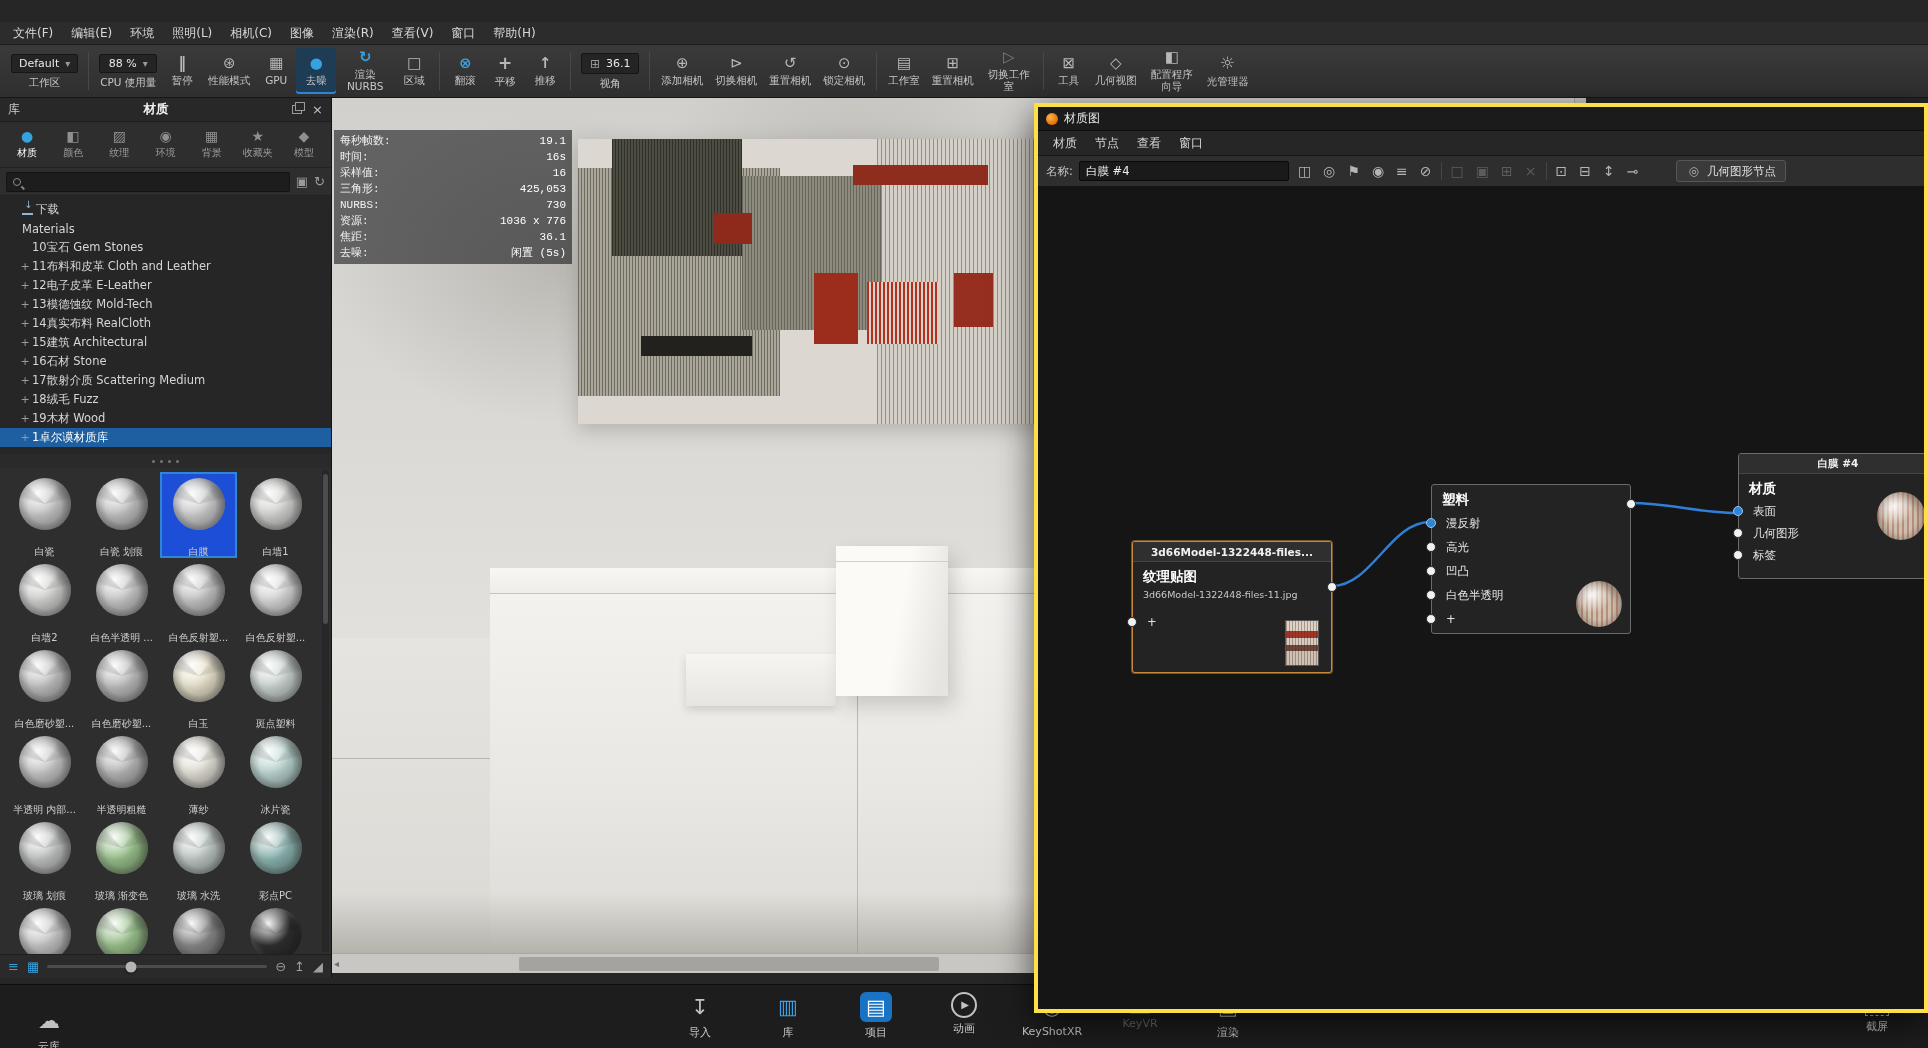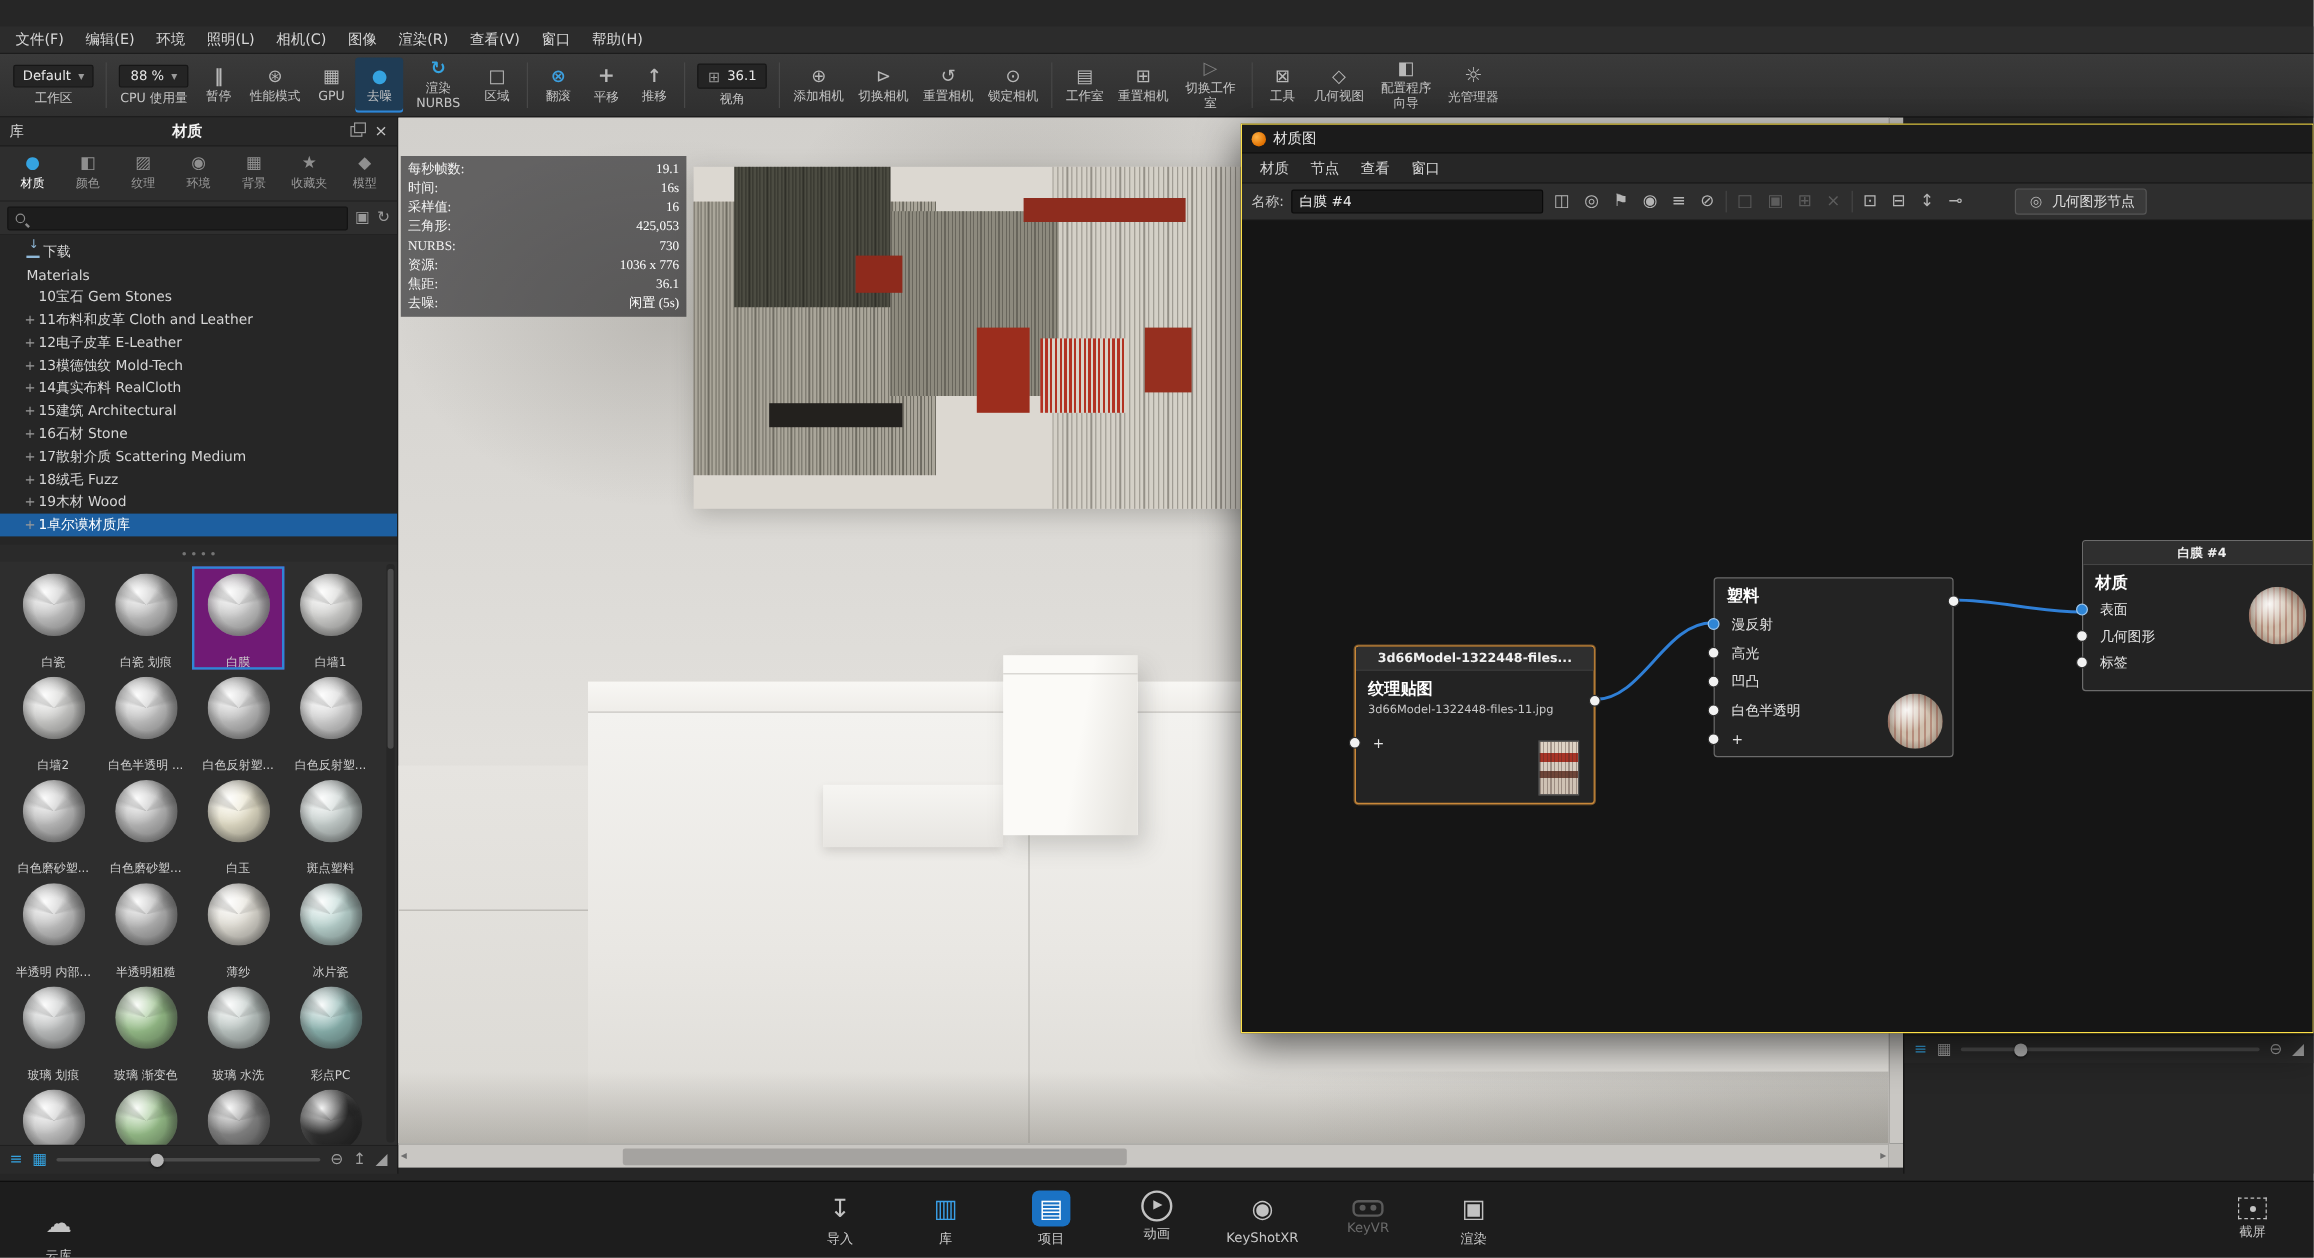--- a/index.html
+++ b/index.html
@@ -76,21 +76,21 @@
   .trow{height:19px;display:flex;align-items:center;font-size:11.5px;color:#d6d6d6;padding-left:8px;white-space:nowrap}
   .trow .exp{width:14px;flex:none;color:#9a9a9a;font-size:11px;text-align:center}
   .trow.d1{padding-left:18px}
   .trow.sel{background:#1d5fa0;color:#fff}
   .dl-ico{width:11px;height:11px;flex:none;margin-right:3px;border-bottom:2px solid #8fb8d8;position:relative}
   .dl-ico::before{content:"↓";position:absolute;left:2px;top:-5px;font-size:10px;color:#8fb8d8}
   .lib-dots{height:14px;display:flex;align-items:center;justify-content:center;gap:5px;background:#2a2a2a}
   .dot{width:3px;height:3px;border-radius:50%;background:#757575}
   .lib-grid{flex:1;position:relative;display:flex;flex-wrap:wrap;align-content:flex-start;padding:4px 12px 0 6px;overflow:hidden;background:#2e2e2e}
   .cell{width:77px;height:86px;display:flex;flex-direction:column;align-items:center;padding-top:6px}
-  .cell.sel{outline:2px solid #2f86d6;outline-offset:-2px;background:#701a75}
+  .cell.sel{outline:2px solid #2f86d6;outline-offset:-2px;background:#1d4ed8}
   .sph{width:52px;height:52px;border-radius:50%;position:relative;flex:none;
        background:radial-gradient(circle at 35% 30%,rgba(255,255,255,.95),rgba(255,255,255,0) 45%),
                   radial-gradient(circle at 50% 55%,var(--tone,#c4c4c4) 42%,rgba(30,30,30,.85) 108%);
        box-shadow:inset -8px -10px 14px rgba(0,0,0,.28),inset 5px 6px 10px rgba(255,255,255,.22)}
   .sph::after{content:"";position:absolute;inset:0;border-radius:50%;
        background:conic-gradient(from 210deg,transparent 0 70deg,rgba(0,0,0,.12) 82deg 100deg,transparent 112deg 180deg,rgba(0,0,0,.10) 200deg 220deg,transparent 232deg)}
   .clabel{margin-top:15px;font-size:10px;color:#cfcfcf;max-width:74px;white-space:nowrap;overflow:hidden;text-overflow:ellipsis}
   .gscroll{position:absolute;right:2px;top:2px;bottom:2px;width:7px;background:#272727;border-radius:3px}
   .gscroll .thumb{position:absolute;top:4px;left:1px;width:5px;height:150px;background:#4c4c4c;border-radius:3px}
   .lib-controls{height:24px;display:flex;align-items:center;gap:8px;padding:0 8px;background:#2a2a2a;border-top:1px solid #1f1f1f}
@@ -123,35 +123,35 @@
   .vp-leftcab .seam-h{position:absolute;left:0;right:0;top:120px;height:1px;background:#b7b5b0}
   .vp-counteredge{position:absolute;left:158px;top:470px;width:570px;height:26px;background:linear-gradient(180deg,#f8f7f4,#efede9);border-bottom:1px solid #c6c4bf}
   .vp-cabinet{position:absolute;left:158px;top:496px;width:1084px;height:359px;background:linear-gradient(180deg,#f3f2ef,#e9e7e3 55%,#dcdad5)}
   .seam-v{position:absolute;top:0;bottom:0;width:1px;background:#bcbab5}
   .vp-tray{position:absolute;left:354px;top:556px;width:150px;height:52px;background:linear-gradient(180deg,#f6f5f2,#e7e5e1);box-shadow:0 4px 8px rgba(70,68,62,.18)}
   .vp-box{position:absolute;left:504px;top:448px;width:112px;height:150px;background:linear-gradient(100deg,#fbfaf7 55%,#e6e4df 92%);box-shadow:6px 10px 18px rgba(70,68,62,.22)}
   .vp-box .lid{height:16px;border-bottom:1px solid #d2d0cb}
   .vp-floor{position:absolute;left:0;bottom:0;width:100%;height:60px;background:linear-gradient(180deg,rgba(120,116,108,0),rgba(110,106,98,.35)),linear-gradient(270deg,rgba(90,88,82,.25),rgba(90,88,82,0) 40%)}
 
   
-  .stats{position:absolute;left:334px;top:130px;width:238px;z-index:5;background:rgba(18,18,21,.58);padding:3px 6px;font-family:Liberation Serif, serif}
+  .stats{position:absolute;left:334px;top:130px;width:238px;z-index:5;background:rgba(18,18,21,.58);padding:3px 6px;font-family:Liberation Mono, monospace}
   .stat-row{display:flex;justify-content:space-between;height:16px;line-height:16px;font-size:11px;color:#f2f2f2}
   .stat-row .v{color:#ffffff}
 
   
   .vscroll{position:absolute;left:1574px;top:98px;width:12px;height:855px;background:#c9c7c3;border-left:1px solid #a9a7a3;z-index:2}
   .vscroll .vthumb{position:absolute;left:1px;right:1px;top:260px;height:230px;background:#a5a3a0;border-radius:2px}
   .hscroll{position:absolute;left:332px;top:953px;width:1242px;height:20px;background:#c9c7c3;border-top:1px solid #a9a7a3;z-index:2;display:flex;align-items:center;justify-content:space-between;padding:0 2px}
   .sarrow{font-style:normal;color:#6f6f6f;font-size:10px}
   .sarrow.left::before{content:"◂"} .sarrow.right::before{content:"▸"}
   .hthumb{height:14px;width:420px;background:#a5a3a0;border-radius:2px;margin-left:180px;margin-right:auto}
   .scorner{position:absolute;left:1574px;top:953px;width:12px;height:20px;background:#bfbdb9;z-index:2}
 
   
-  .gwin{position:absolute;left:1034px;top:103px;width:894px;height:758px;background:#1c1c1c;border:1px solid #fde047;box-shadow:0 10px 34px rgba(0,0,0,.65);z-index:40;display:flex;flex-direction:column}
+  .gwin{position:absolute;left:1034px;top:103px;width:894px;height:910px;background:#1c1c1c;border:4px solid #fde047;box-shadow:0 10px 34px rgba(0,0,0,.65);z-index:40;display:flex;flex-direction:column}
   .gw-title{height:24px;background:#1b1b1b;display:flex;align-items:center;padding:0 8px;border-bottom:1px solid #0e0e0e}
   .gw-title .logo{width:12px;height:12px}
   .gw-title .t{font-size:12px;color:#e6e6e6}
   .gw-menu{height:25px;background:#262626;display:flex;align-items:center;padding-left:6px;border-bottom:1px solid #171717}
   .gw-menu .mitem{line-height:25px}
   .gw-tools{height:31px;background:#2e2e2e;display:flex;align-items:center;gap:6px;padding:0 8px;border-bottom:1px solid #141414}
   .gw-tools .lbl{font-size:11.5px;color:#c6c6c6}
   .gw-name{width:210px;height:20px;background:#1a1a1a;border:1px solid #0a0a0a;border-radius:2px;color:#eee;font-size:11.5px;padding:0 6px;font-family:inherit;outline:none}
   .gic{font-style:normal;font-size:14px;color:#b5b5b5;padding:0 3px}
   .gic.dim{color:#5c5c5c}

